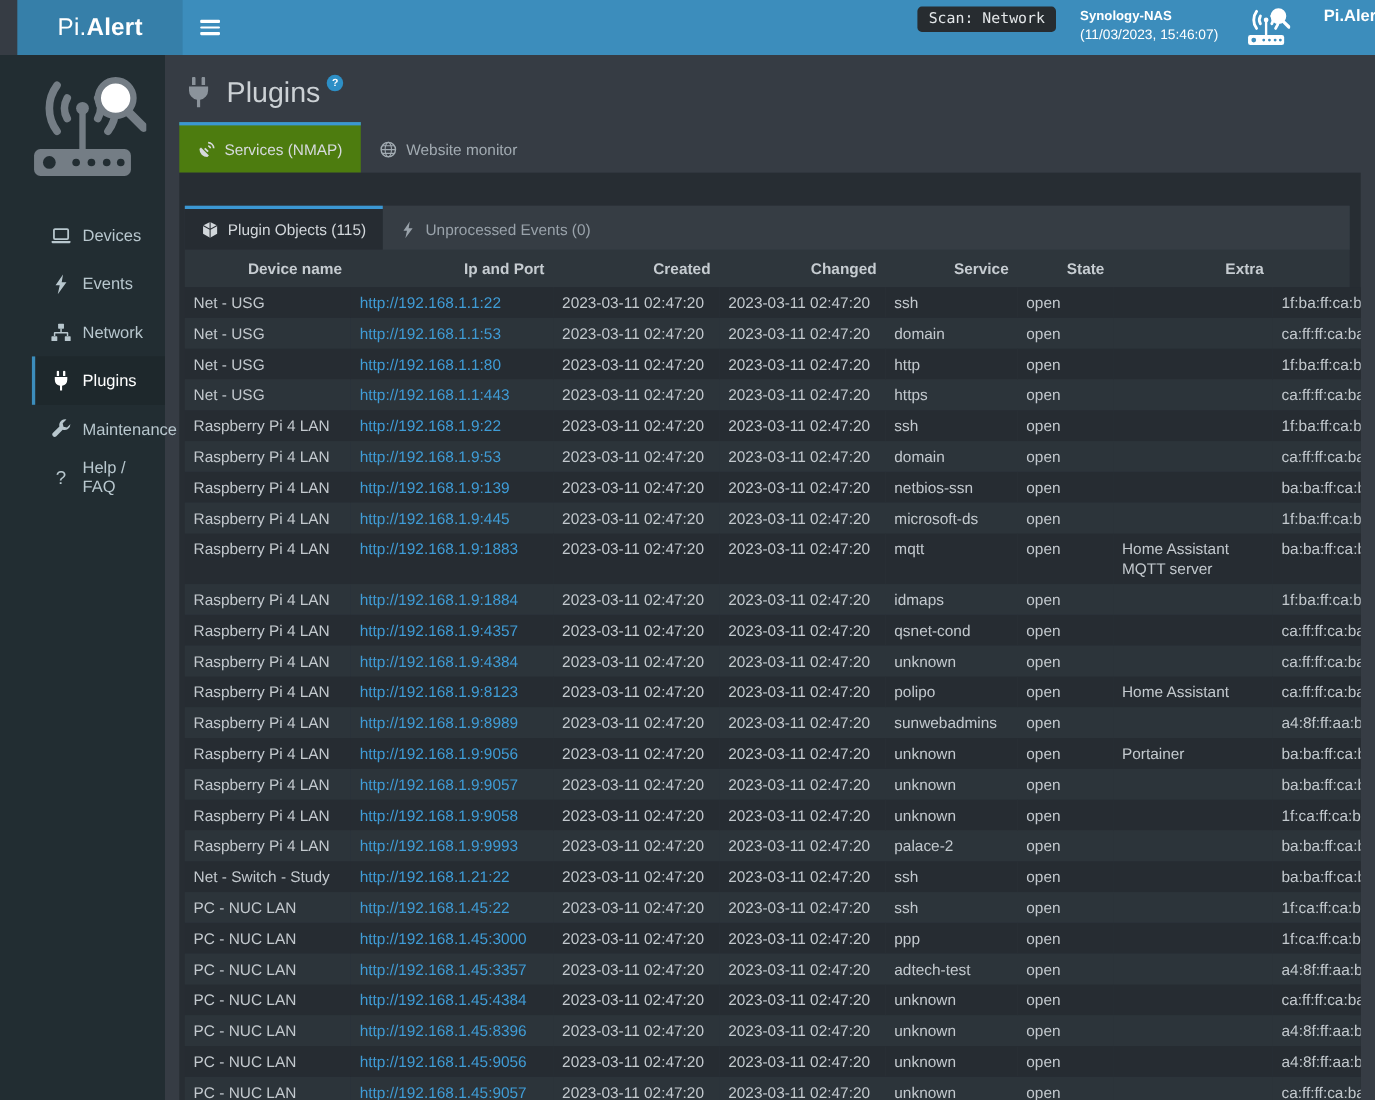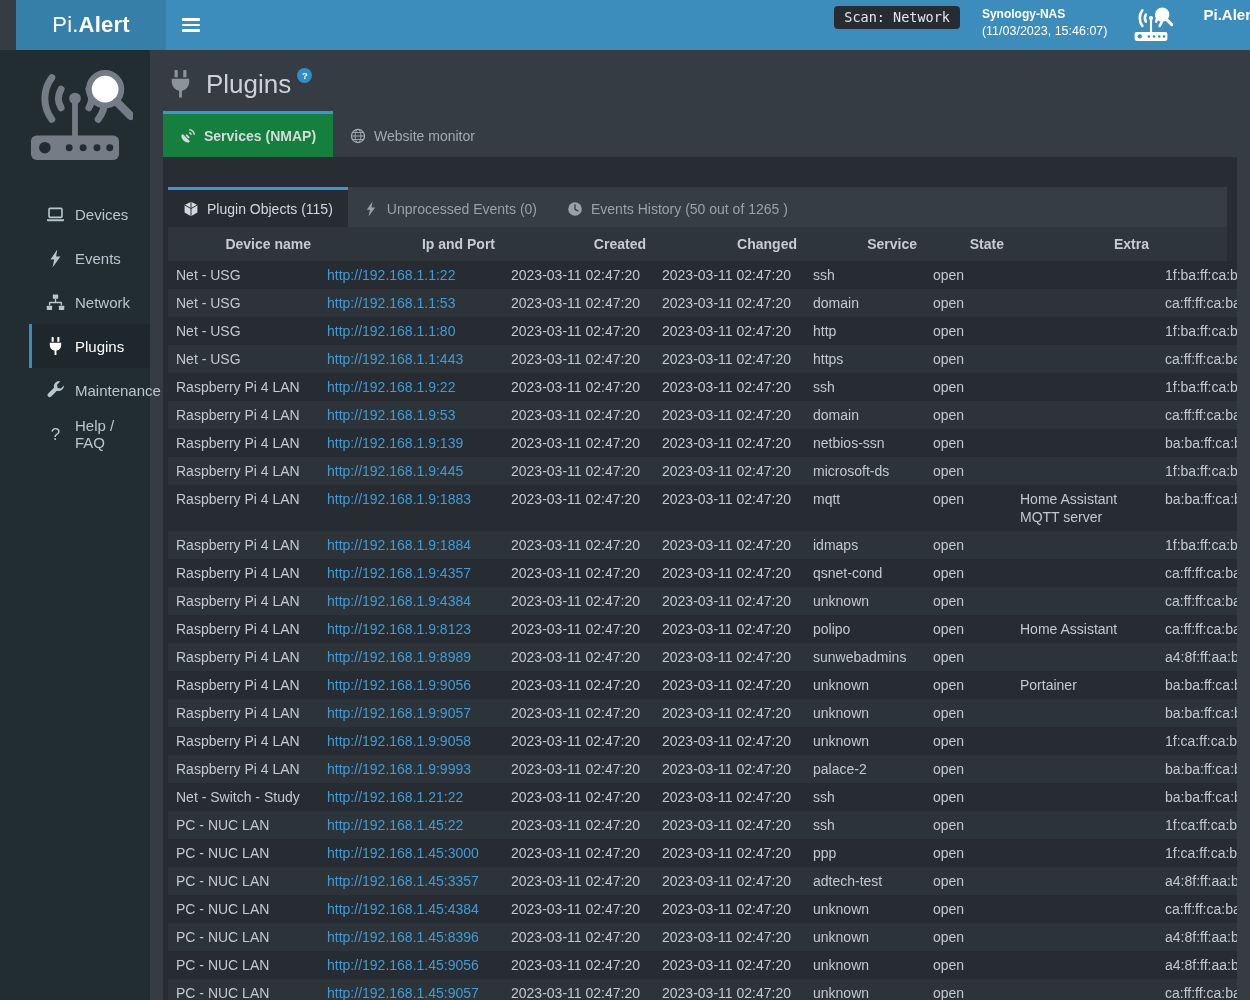--- a/index.html
+++ b/index.html
@@ -34,21 +34,21 @@
   .mi-icon .qmark{font-size:17px;width:19px;text-align:center;line-height:19px;}
   
   .content{position:absolute;left:150px;top:50px;right:0;bottom:0;padding:6px 13px 0;box-sizing:border-box;display:flex;flex-direction:column;}
   .page-header{display:flex;align-items:center;gap:13px;height:44px;padding:6px 2px 0 5px;}
   .title-icon{width:25px;height:29px;color:#8b939b;flex:none;}
   .title-icon svg{width:100%;height:100%;}
   h1.page-title{font-size:26px;font-weight:400;color:#ccd1d5;margin:0;}
   .title-badge{width:15px;height:15px;border-radius:50%;background:#2d8fc6;color:#fff;font-size:9.5px;font-weight:700;display:flex;align-items:center;justify-content:center;align-self:flex-start;margin:6px 0 0 -7px;cursor:pointer;}
   .outer-tabs{display:flex;margin-top:5px;height:46px;}
   .otab{display:flex;align-items:center;gap:8px;padding:0 17px;font-size:14px;color:#a2abb2;border-top:3px solid transparent;cursor:pointer;box-sizing:border-box;}
-  .otab.active{background:#15803d;border-top-color:#3B97D3;color:#d6dadd;font-weight:bold;}
+  .otab.active{background:#4d7c0f;border-top-color:#3B97D3;color:#d6dadd;}
   .ticon{width:16px;height:16px;display:inline-flex;flex:none;}
   .ticon svg{width:100%;height:100%;}
   .outer-panel{flex:1;background:#272D33;padding:30px 0 0 5px;box-sizing:border-box;overflow:hidden;}
   .box{width:1059px;background:#2E363C;min-height:100%;}
   .inner-tabs{display:flex;height:40px;background:#363D44;}
   .itab{display:flex;align-items:center;gap:8px;padding:0 15px;font-size:14px;color:#99a2aa;border-top:3px solid transparent;cursor:pointer;box-sizing:border-box;}
   .itab.active{background:#262C32;border-top-color:#3B97D3;color:#d2d7db;}
   
   table.plugin-table{width:1040px;border-collapse:collapse;font-size:14px;table-layout:fixed;}
   .plugin-table th{text-align:right;padding:9px 8px;font-weight:700;color:#c6ccd1;white-space:nowrap;}
@@ -227,29 +227,20 @@
             <span>Plugin Objects (115)</span>
           </div>
           <div class="itab">
             <span class="ticon">
               <svg viewBox="0 0 14 19" fill="currentColor">
                 <path d="M8.8.5 2 10.4h3.8L4 18.5l7.9-10.9H7.6z"></path>
               </svg>
             </span>
             <span>Unprocessed Events (0)</span>
           </div>
-          <div class="itab">
-            <span class="ticon">
-              <svg viewBox="0 0 20 20">
-                <circle cx="10" cy="10" r="8.5" fill="currentColor"></circle>
-                <path d="M10 4.8v5.5l3.6 2" stroke="#363D44" stroke-width="1.7" fill="none" stroke-linecap="round"></path>
-              </svg>
-            </span>
-            <span>Events History (50 out of 1265 )</span>
-          </div>
         </div>
       <table class="plugin-table">
         <thead>
             <tr>
               <th>Device name</th>
               <th>Ip and Port</th>
               <th>Created</th>
               <th>Changed</th>
               <th>Service</th>
               <th>State</th>

